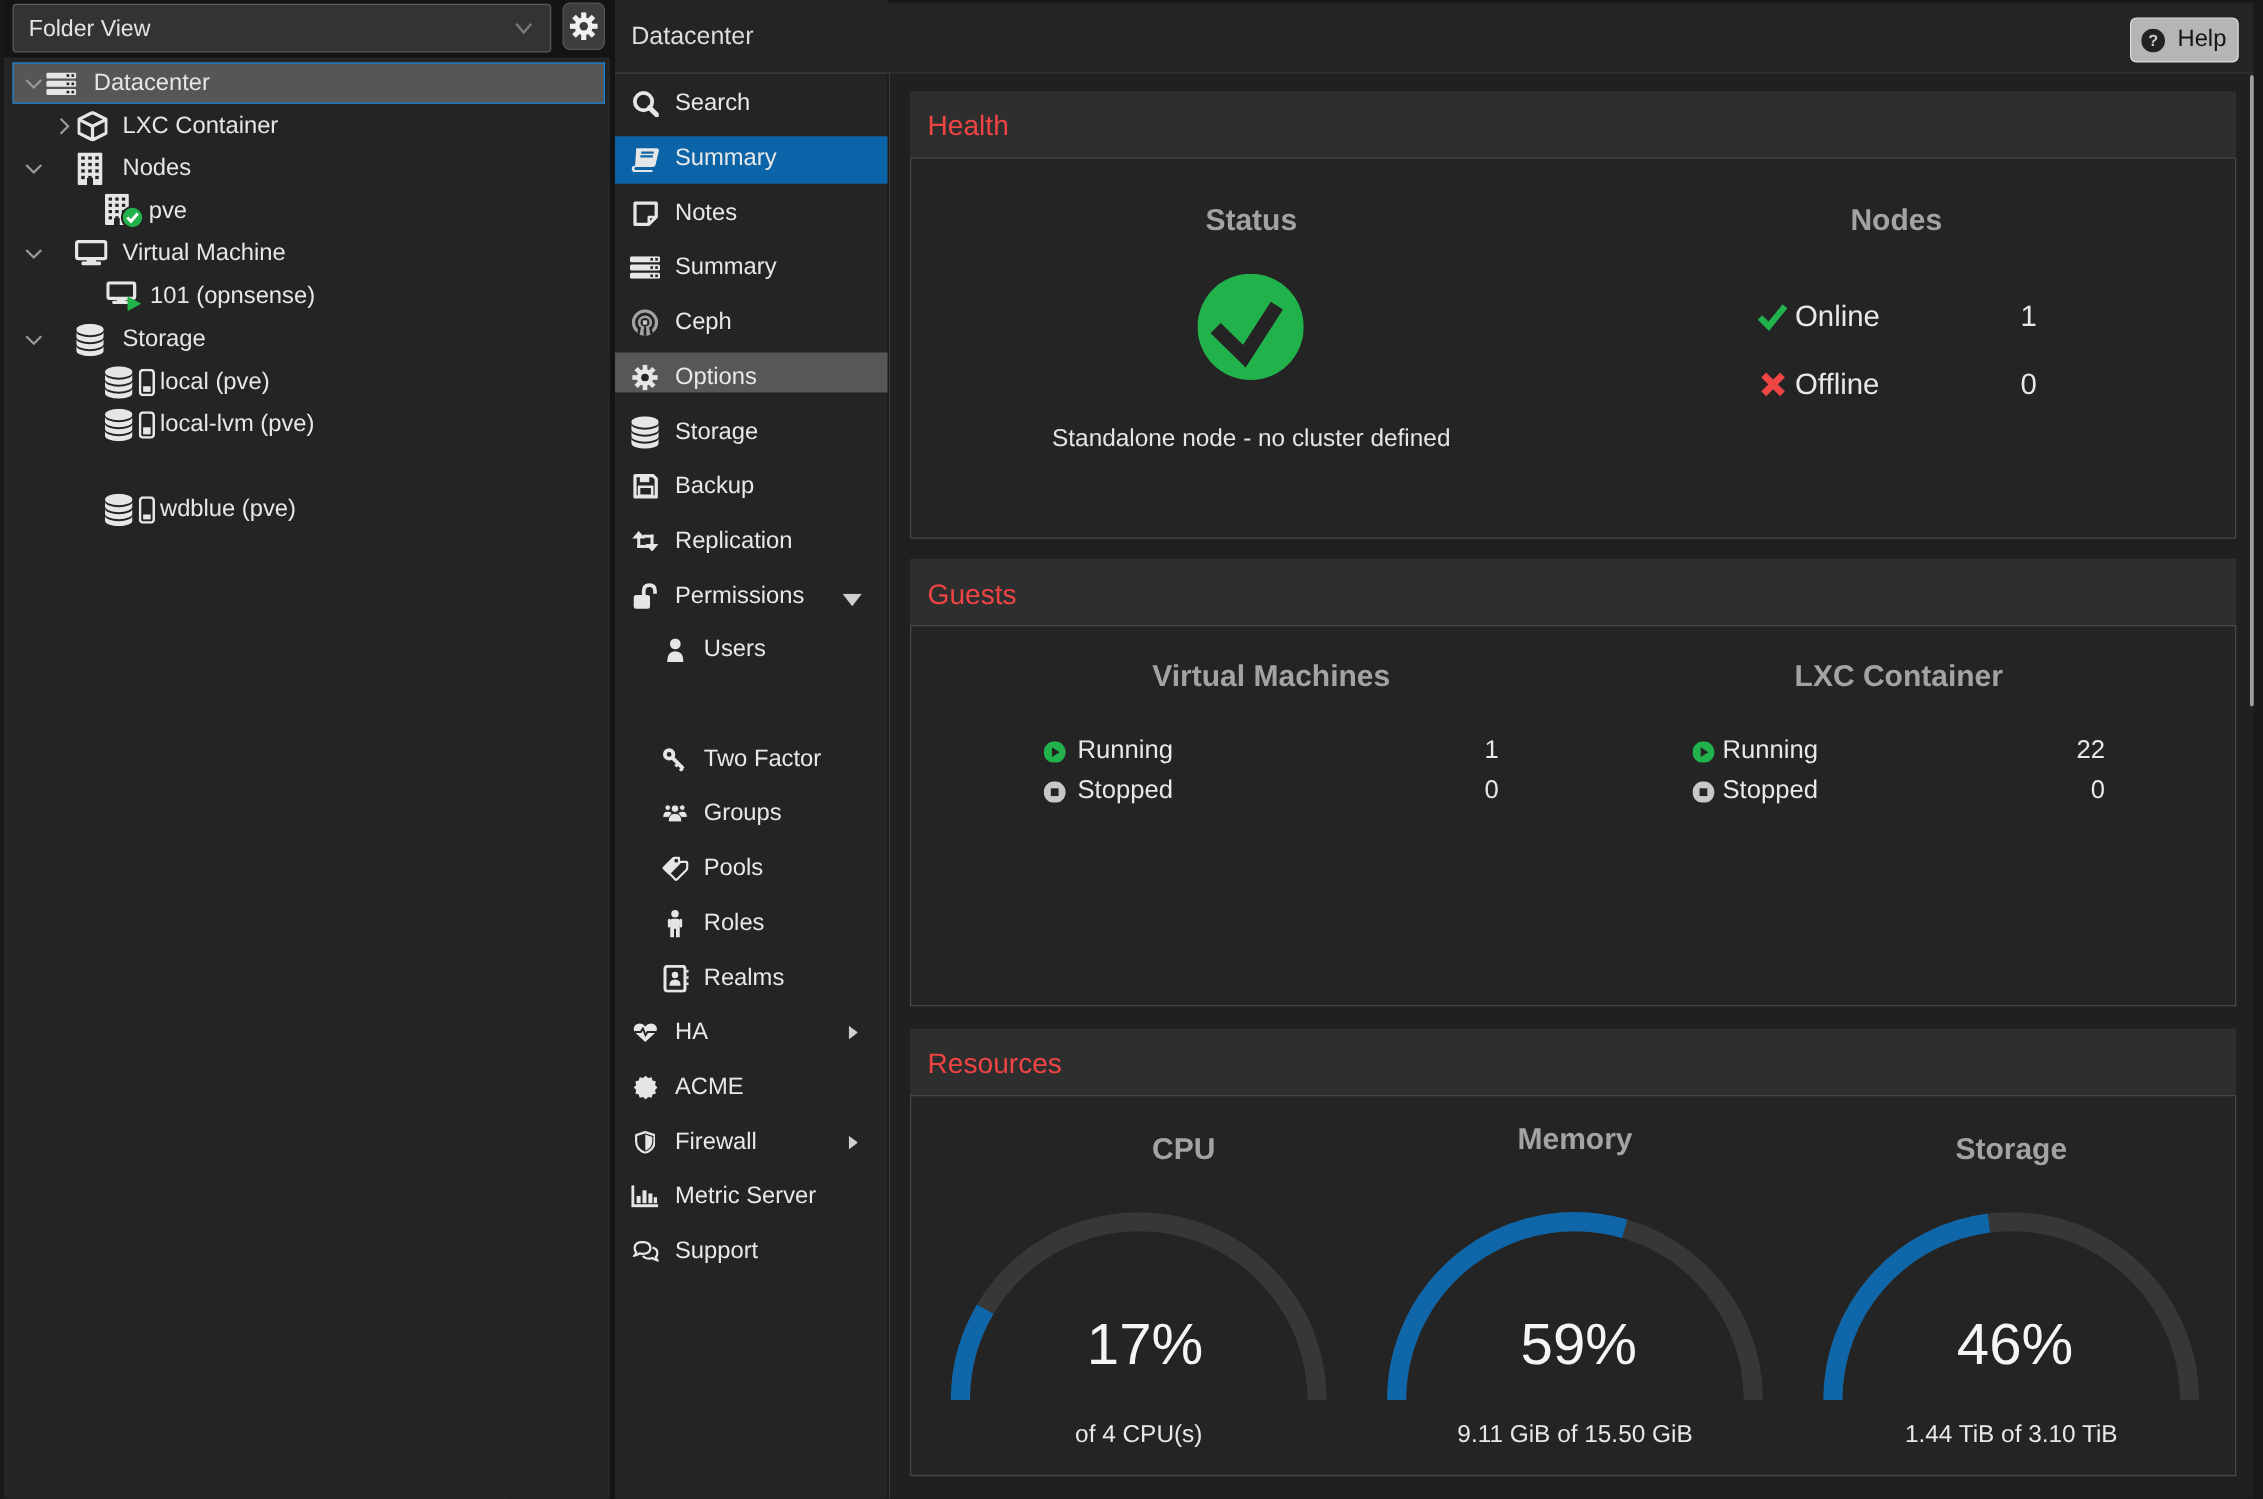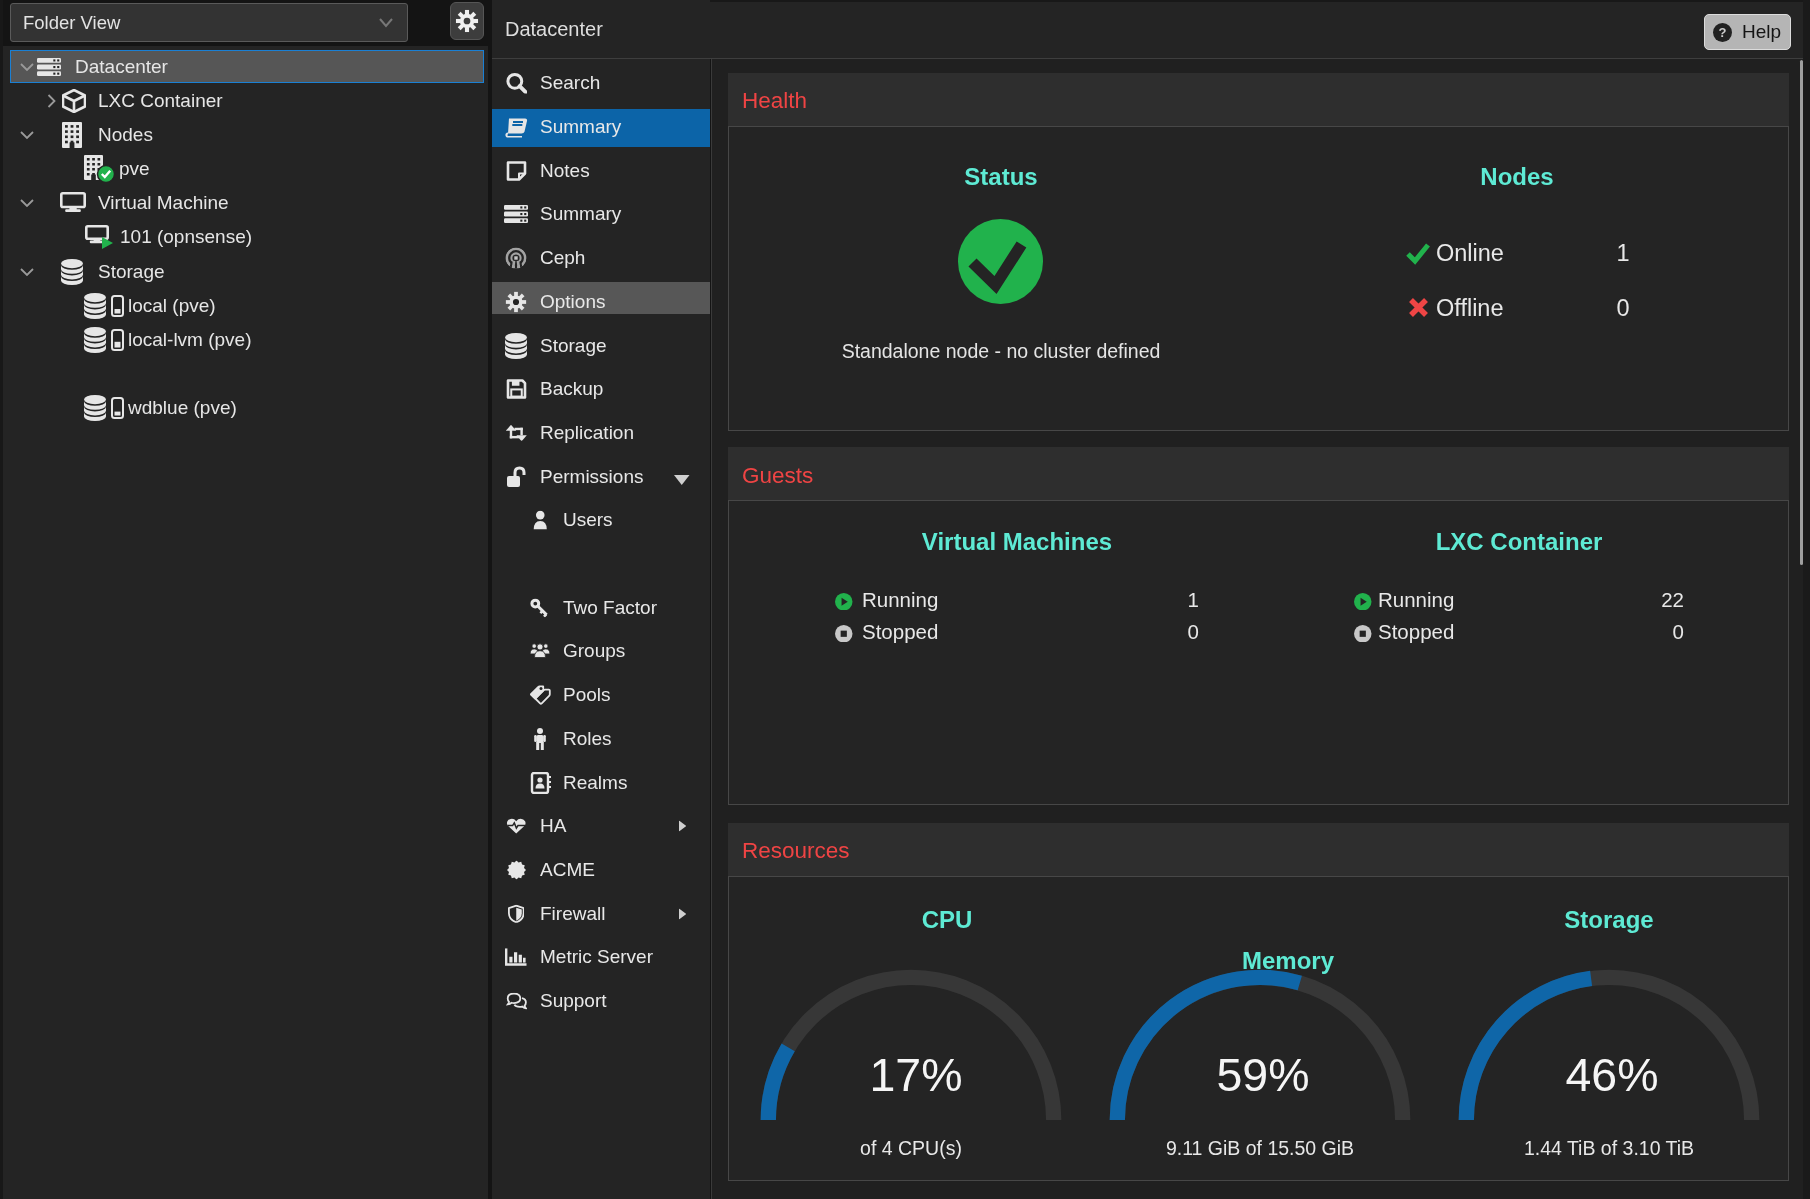--- a/index.html
+++ b/index.html
@@ -1,20 +1,20 @@
 <!DOCTYPE html>
 <html><head>
 <meta charset="utf-8">
 <style>
 * { margin:0; padding:0; box-sizing:border-box; }
 html,body { width:1810px; height:1199px; background:#141414; overflow:hidden;
   font-family:"Liberation Sans", sans-serif; color:#e8e8e8; }
 .abs { position:absolute; }
 #treebar { left:0; top:0; width:488px; height:46px; background:#141414; }
-#dropdown { left:10px; top:3px; width:398px; height:39px; background:#333333;
+#dropdown { left:10px; top:3px; width:431px; height:39px; background:#333333;
   border:1px solid #5a5a5a; border-radius:3px; font-size:18.5px; color:#e3e3e3;
   line-height:37px; padding-left:12px; }
 #gearbtn { left:450px; top:2px; width:34px; height:38px; background:#3d3d3d;
   border:1px solid #565656; border-radius:6px; }
 #tree { left:0; top:46px; width:488px; height:1153px; background:#242424; }
 .trow { position:absolute; left:0; width:100%; height:33px; font-size:19px; color:#e6e6e6; }
 .trow .lbl { position:absolute; top:50%; transform:translateY(-50%); white-space:nowrap; }
 .ticon { position:absolute; top:50%; transform:translateY(-50%); }
 #dcsel { left:10px; top:0px; width:474px; height:33px; background:#565656;
   border:1px solid #1a80d4; }
@@ -24,21 +24,21 @@
 #vline { left:711px; top:59px; width:1px; height:1140px; background:#3a3a3a; }
 #content { left:712px; top:59px; width:1091px; height:1140px; background:#202020; }
 #gutter { left:1803px; top:0px; width:7px; height:1199px; background:#1a1a1a; }
 #thumb { left:1800px; top:60px; width:3px; height:505px; background:#9e9e9e; border-radius:1.5px; }
 .nrow { position:absolute; left:0; width:228px; height:43px; font-size:19px; color:#e8e8e8; }
 .nrow .lbl { position:absolute; left:48px; top:50%; transform:translateY(-50%); white-space:nowrap; }
 .nrow.sub .lbl { left:71px; }
 .card-h { background:#2e2e2e; font-size:22.5px; color:#ef4444; }
 .card-h span { position:absolute; left:14px; top:calc(50% + 2px); transform:translateY(-50%); }
 .card-b { background:#242424; border:1px solid #474747; }
-.bigtitle { position:absolute; transform:translate(-50%,-50%); font-size:24px; font-weight:bold; color:#5eead4; white-space:nowrap; }
+.bigtitle { position:absolute; transform:translate(-50%,-50%); font-size:24px; font-weight:bold; color:#a3a3a3; white-space:nowrap; }
 .ctr { position:absolute; transform:translate(-50%,-50%); white-space:nowrap; }
 .rtxt { position:absolute; transform:translateY(-50%); white-space:nowrap; }
 svg { display:block; }
 </style>
 </head>
 <body>
 <div class="abs" id="leftedge" style="left:0;top:0;width:2.5px;height:1199px;background:#181818;z-index:5"></div>
 <div class="abs" id="treebar">
   <div class="abs" id="dropdown">Folder View
     <svg class="abs" style="right:14px;top:14px" width="14" height="10" viewBox="0 0 14 10">
@@ -465,21 +465,21 @@
   </div>
 <div class="abs card-b" style="left:728px;top:500px;width:1061px;height:305px;"></div>
 <div class="bigtitle" style="left:1017px;top:542px;">Virtual Machines</div>
 <div class="bigtitle" style="left:1519px;top:542px;">LXC Container</div>
 
 <div class="abs card-h" style="left:728px;top:822.5px;width:1061px;height:53px;">
     <span>Resources</span>
   </div>
 <div class="abs card-b" style="left:728px;top:875.5px;width:1061px;height:305.5px;"></div>
 <div class="bigtitle" style="left:911px;top:919.5px;margin-left:36px;">CPU</div>
-<div class="bigtitle" style="left:1260px;top:961px;margin-left:28px;">Memory</div>
+<div class="bigtitle" style="left:1260px;top:912px;">Memory</div>
 <div class="bigtitle" style="left:1609px;top:919.5px;">Storage</div>
 <div class="ctr" style="left:916px;top:1075px;font-size:46.5px;color:#f5f5f5;">17%</div>
 <div class="ctr" style="left:1263px;top:1075px;font-size:46.5px;color:#f5f5f5;">59%</div>
 <div class="ctr" style="left:1612px;top:1075px;font-size:46.5px;color:#f5f5f5;">46%</div>
 <div class="ctr" style="left:911px;top:1147.5px;font-size:19.5px;">of 4 CPU(s)</div>
 <div class="ctr" style="left:1260px;top:1147.5px;font-size:19.5px;">9.11 GiB of 15.50 GiB</div>
 <div class="ctr" style="left:1609px;top:1147.5px;font-size:19.5px;">1.44 TiB of 3.10 TiB</div>
 <svg class="abs" style="left:746px;top:960.3px" width="330" height="170" viewBox="0 0 330 170">
   <path d="M 22.3 160 A 142.7 142.7 0 0 1 307.7 160" stroke="#373737" stroke-width="15.3" fill="none"></path>
   <path d="M 22.3 160 A 142.7 142.7 0 0 1 42.2 87.4" stroke="#0f66a8" stroke-width="15.3" fill="none"></path>

